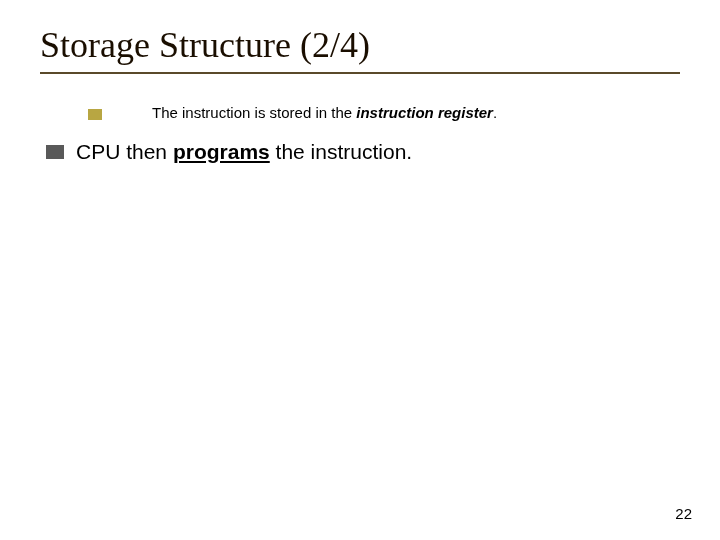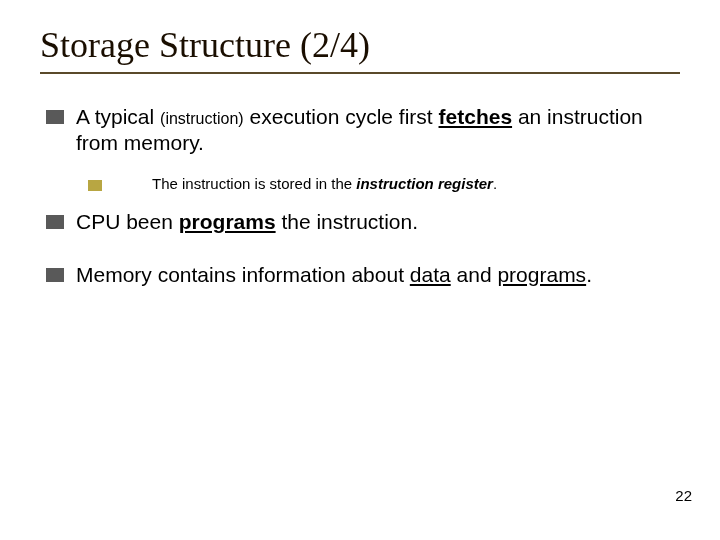--- a/index.html
+++ b/index.html
@@ -64,63 +64,51 @@
     margin-right: 12px;
   }
   .b2-text { flex: 1 1 auto; }
   .small { font-size: 16px; }
   .fb { font-weight: bold; }
   .fi { font-style: italic; }
   .fu { text-decoration: underline; }
   .pagenum {
     position: absolute;
     right: 28px;
-    bottom: 36px;
+    bottom: 18px;
     font-size: 15px;
     color: #000;
   }
 </style>
 </head>
 <body>
 
 <div class="slide">
 
   <h1 class="title">Storage Structure (2/4)</h1>
 
   <div class="bullets">
 
-    <div class="b1">
-      <span class="b1-marker"></span>
-      <span class="b1-text">
-        <span>A typical </span><span class="small">(instruction)</span><span> execution cycle first </span><span class="fb fu">fetches</span><span> an instruction from memory.</span>
-      </span>
-    </div>
 
     <div class="b2">
       <span class="b2-marker"></span>
       <span class="b2-text">
         <span>The instruction is stored in the </span><span class="fb fi">instruction register</span><span>.</span>
       </span>
     </div>
 
     <div class="b1">
       <span class="b1-marker"></span>
       <span class="b1-text">
-        <span>CPU been </span><span class="fb fu">programs</span><span> the instruction.</span>
+        <span>CPU then </span><span class="fb fu">programs</span><span> the instruction.</span>
       </span>
     </div>
 
 
 
     <div style="height:8px"></div>
 
-    <div class="b1">
-      <span class="b1-marker"></span>
-      <span class="b1-text">
-        <span>Memory contains information about </span><span class="fu">data</span><span> and </span><span class="fu">programs</span><span>.</span>
-      </span>
-    </div>
 
   </div>
 
   <div class="pagenum">22</div>
 
 </div>
 
 </body></html>

